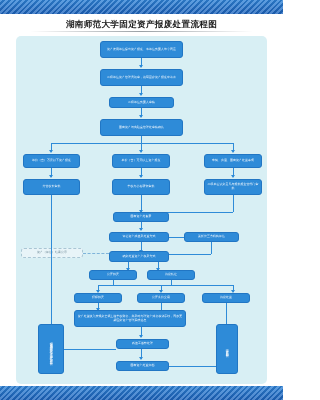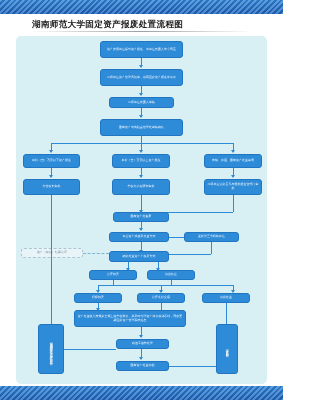--- a/index.html
+++ b/index.html
@@ -11,24 +11,23 @@
   .band{
     position:absolute;left:0;width:283px;height:14px;
     background:
       repeating-linear-gradient(135deg,
         rgba(255,255,255,.22) 0 2px, rgba(0,0,0,.10) 2px 4px),
       linear-gradient(#2f83d8,#1c63bc);
   }
   .band.top{top:0;}
   .band.bottom{bottom:0;}
   .title{
-    position:absolute;top:19px;left:0;width:283px;
+    position:absolute;top:19px;left:0;width:283px;text-align:center;
     font-size:8.6px;font-weight:bold;color:#1a1a1a;letter-spacing:.3px;
     white-space:nowrap;
-    padding-left:32px;
   }
   .title-rule{
     position:absolute;top:31px;left:30px;width:223px;height:1px;
     background:linear-gradient(90deg,rgba(150,150,150,0),#9aa0a5,rgba(150,150,150,0));
   }
   .panel{
     position:absolute;left:16px;top:36px;width:251px;height:348px;
     background:#d8eff4;border-radius:5px;
   }
   .stage{position:absolute;left:0;top:0;width:251px;height:348px;}

